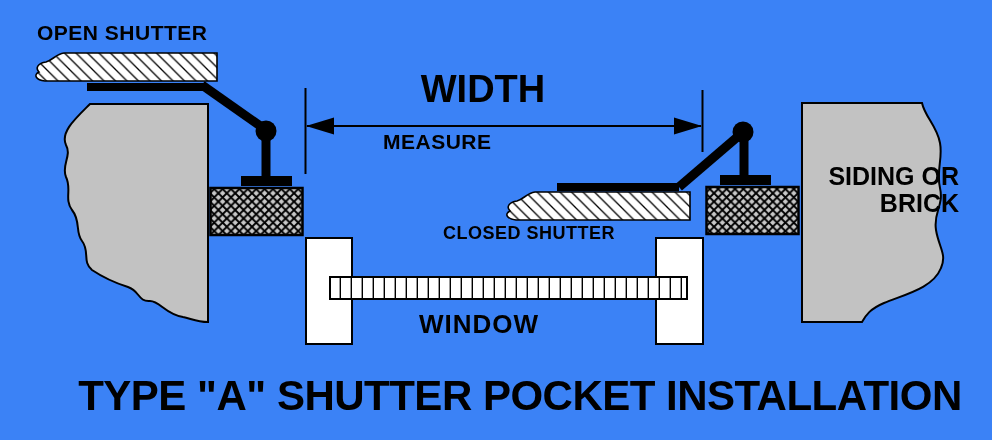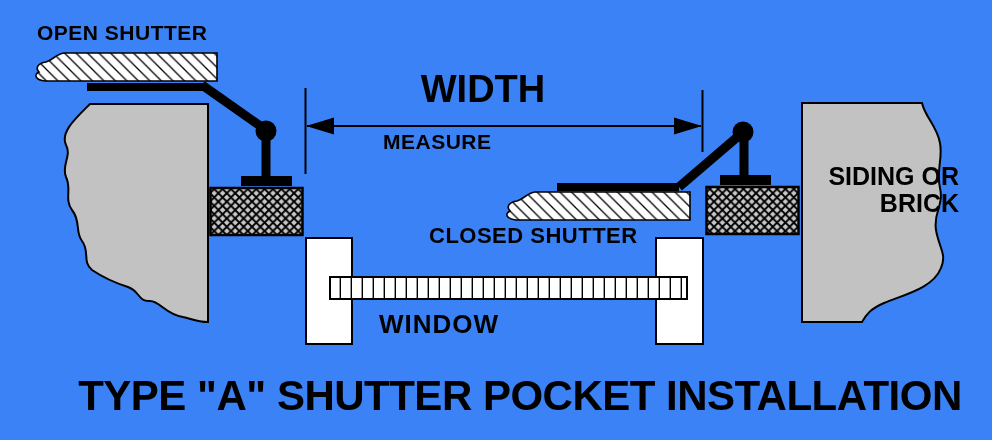--- a/index.html
+++ b/index.html
@@ -15,22 +15,22 @@
   .lbl {
     position: absolute;
     font-weight: bold;
     color: #000000;
     white-space: nowrap;
     line-height: 1.05;
   }
   .lbl-open-shutter   { left: 37px;  top: 22px;  font-size: 21px; letter-spacing: 0.5px; }
   .lbl-width          { left: 283px; top: 70px;  width: 400px; text-align: center; font-size: 38px; }
   .lbl-measure        { left: 383px; top: 131px; width: 200px; text-align: left; font-size: 21px; letter-spacing: 0.5px; }
-  .lbl-closed-shutter { left: 429px; top: 224px; width: 200px; text-align: center; font-size: 22px; letter-spacing: 0.5px; }
-  .lbl-window         { left: 379px; top: 311px; width: 200px; text-align: left; font-size: 26px; letter-spacing: 1px; }
+  .lbl-closed-shutter { left: 429px; top: 224px; width: 200px; text-align: center; font-size: 18px; letter-spacing: 0.5px; }
+  .lbl-window         { left: 379px; top: 311px; width: 200px; text-align: center; font-size: 26px; letter-spacing: 1px; }
   .lbl-siding         { left: 809px; top: 163px; width: 150px; text-align: right; font-size: 25px; line-height: 27px; }
   .lbl-title          { left: 48px;  top: 374px; width: 944px; text-align: center; font-size: 42px; letter-spacing: -0.5px; }
 </style>
 </head>
 <body>
 
 <div class="canvas">
 
   <svg class="diagram-svg" width="992" height="440" viewBox="0 0 992 440">
     <defs>

